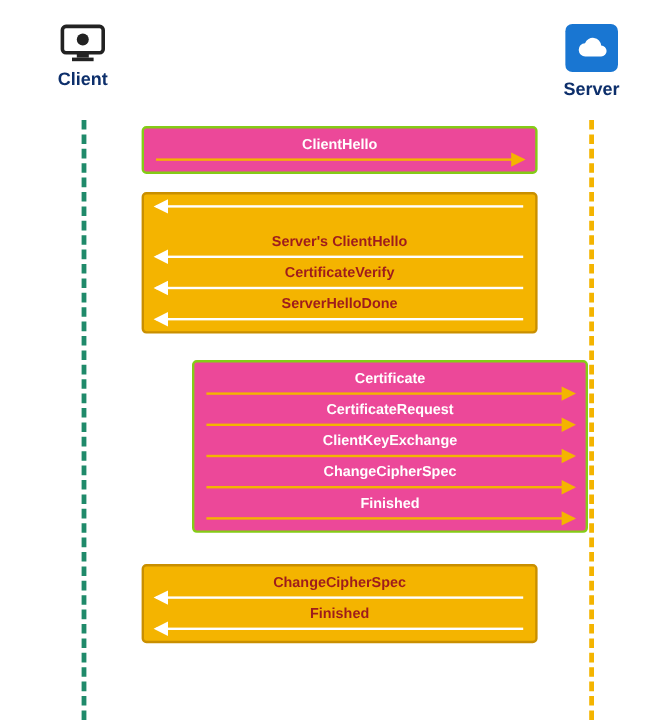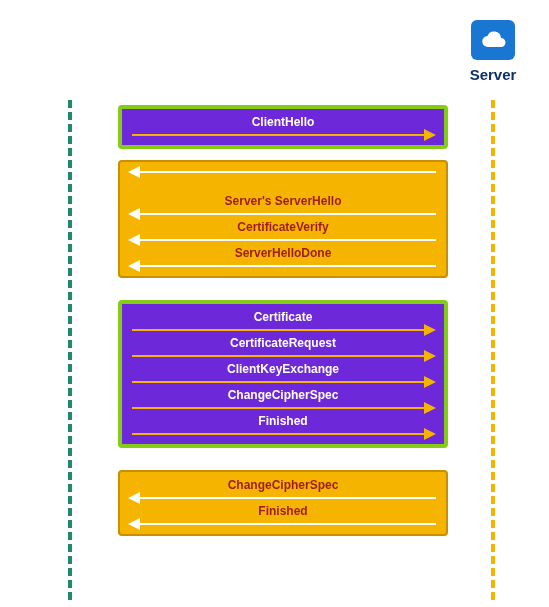--- a/index.html
+++ b/index.html
@@ -43,22 +43,22 @@
 
   .msgbox {
     position: absolute;
     left: 98px;
     width: 330px;
     border-radius: 4px;
     padding: 6px 10px 4px 10px;
     box-sizing: border-box;
   }
   .msgbox.client {
-    background: #6d28d9;
-    border: 4px solid #84cc16;
+    background: #ec4899;
+    border: 2px solid #84cc16;
   }
   .msgbox.server {
     background: #f4b400;
     border: 2px solid #c98f00;
   }
   .msg-row {
     position: relative;
     height: 26px;
   }
   .msg-label {
@@ -91,28 +91,39 @@
     border-bottom: 6px solid transparent;
   }
   .arrow.right .arrow-head { right: -2px; }
   .arrow.left .arrow-head { left: -2px; }
   .msgbox.client .arrow.right .arrow-head { border-left: 12px solid #f4b400; }
   .msgbox.server .arrow.left .arrow-head { border-right: 12px solid #ffffff; }
 
   
   #box1 { top: 85px; }
   #box2 { top: 140px; }
-  #box3 { top: 280px; }
+  #box3 { top: 280px; margin-left: 42px; }
   #box4 { top: 450px; }
 </style>
 </head>
 <body>
 
 <div class="diagram">
 
+  <div class="endpoint client">
+    <div class="icon-box">
+      <svg width="38" height="32" viewBox="0 0 38 32">
+        <rect x="2" y="2" width="34" height="22" rx="3" fill="none" stroke="#222" stroke-width="3"></rect>
+        <circle cx="19" cy="13" r="5" fill="#222"></circle>
+        <rect x="14" y="25" width="10" height="3" fill="#222"></rect>
+        <rect x="10" y="28" width="18" height="3" fill="#222"></rect>
+      </svg>
+    </div>
+    <div class="endpoint-label">Client</div>
+  </div>
 
   <div class="endpoint server">
     <div class="icon-box">
       <svg width="44" height="40" viewBox="0 0 44 40">
         <rect x="0" y="0" width="44" height="40" rx="6" fill="#1976d2"></rect>
         <path d="M30 18a7 7 0 0 0-13.5-2A5.5 5.5 0 0 0 17 27h13a4.5 4.5 0 0 0 0-9z" fill="#fff"></path>
       </svg>
     </div>
     <div class="endpoint-label">Server</div>
   </div>
@@ -131,21 +142,21 @@
   </div>
 
   <div id="box2" class="msgbox server">
     <div class="msg-row">
       <div class="arrow left">
           <div class="arrow-line"></div>
           <div class="arrow-head"></div>
         </div>
     </div>
     <div class="msg-row">
-      <div class="msg-label">Server's ServerHello</div>
+      <div class="msg-label">Server's ClientHello</div>
       <div class="arrow left">
           <div class="arrow-line"></div>
           <div class="arrow-head"></div>
         </div>
     </div>
     <div class="msg-row">
       <div class="msg-label">CertificateVerify</div>
       <div class="arrow left">
           <div class="arrow-line"></div>
           <div class="arrow-head"></div>

